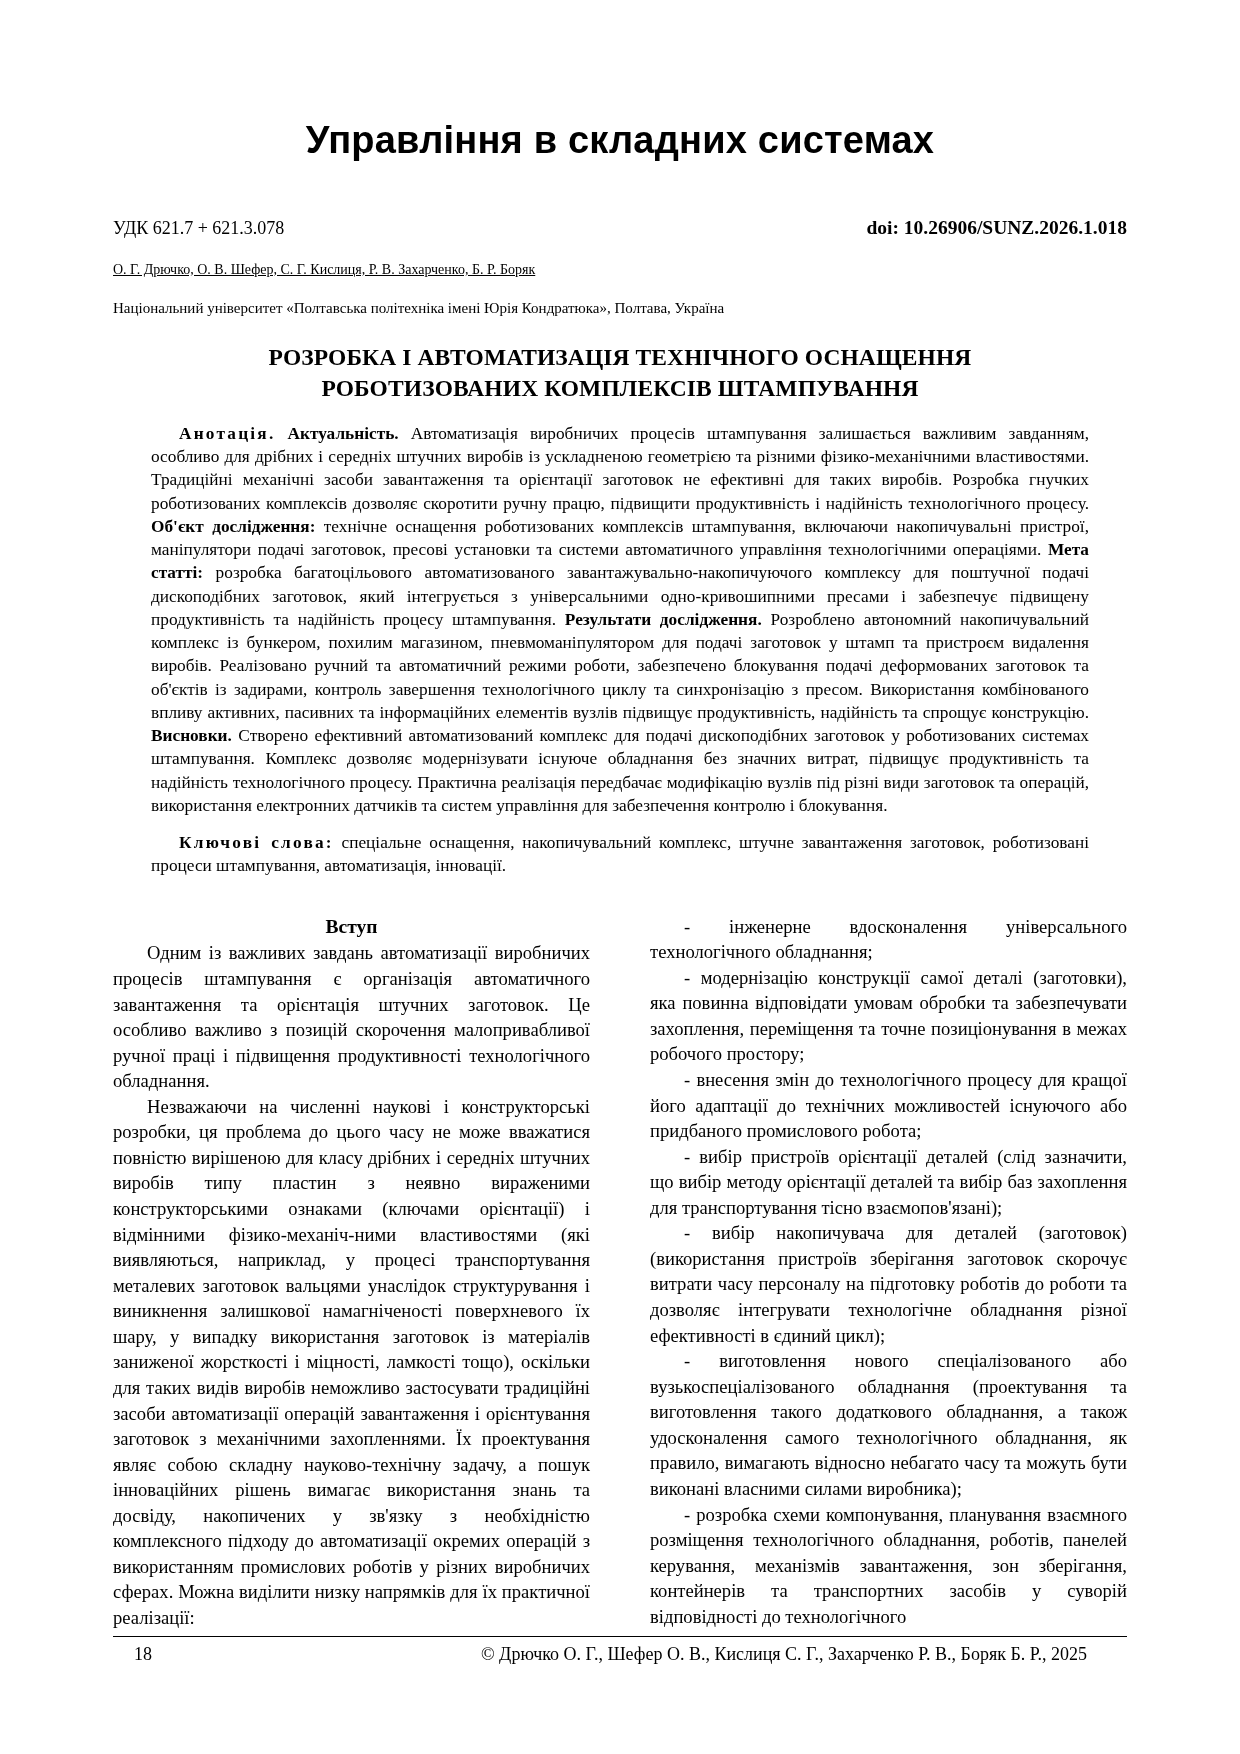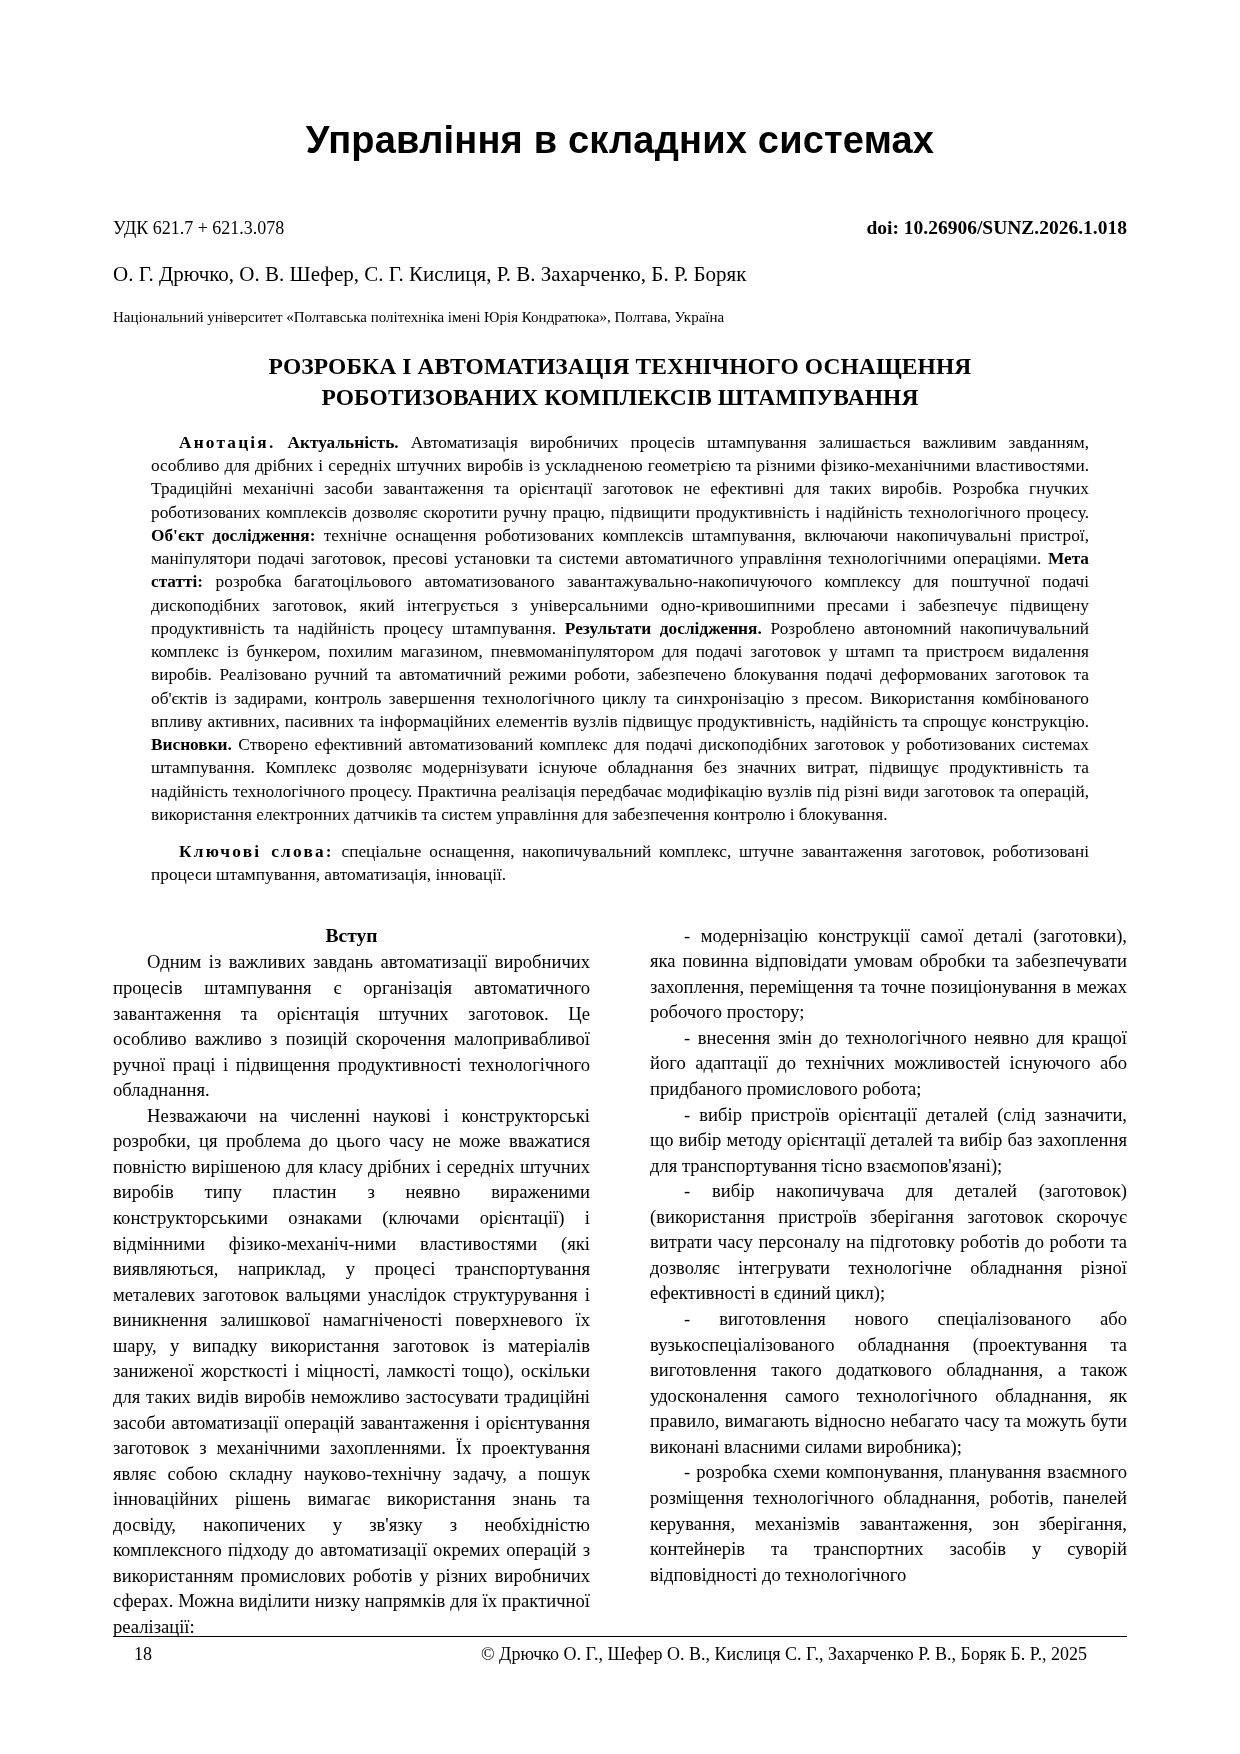--- a/index.html
+++ b/index.html
@@ -51,21 +51,22 @@
   .udc {
     font-size: 18px;
   }
   .doi {
     font-weight: bold;
     font-size: 19.5px;
   }
 
   .authors {
     margin-top: 23px;
-    font-size: 21px;
+    font-size: 14px;
+    text-decoration: underline;
   }
   .affiliation {
     margin-top: 22px;
     font-size: 15px;
   }
 
   
   .article-title {
     margin-top: 25px;
     text-align: center;
@@ -192,22 +193,23 @@
       <p><span class="lbl-spaced">Ключові слова:</span><span> спеціальне оснащення, накопичувальний комплекс, штучне завантаження заготовок, роботизовані процеси  штампування, автоматизація, інновації.</span></p>
     </div>
 
     <div class="columns">
       <div class="col">
         <p class="section-head">Вступ</p>
         <p>Одним із важливих завдань автоматизації виробничих процесів штампування є організація автоматичного завантаження та орієнтація штучних заготовок. Це особливо важливо з позицій скорочення малопривабливої ручної праці і підвищення продуктивності технологічного обладнання.</p>
         <p>Незважаючи на численні наукові і конструкторські розробки, ця проблема до цього часу не може вважатися повністю вирішеною для класу дрібних і середніх штучних виробів типу пластин з неявно вираженими конструкторськими ознаками (ключами орієнтації) і відмінними фізико-механіч-ними властивостями (які виявляються, наприклад, у процесі транспортування металевих заготовок вальцями унаслідок структурування і виникнення залишкової намагніченості поверхневого їх шару, у випадку використання заготовок із матеріалів заниженої жорсткості і міцності, ламкості тощо), оскільки для таких видів виробів неможливо застосувати традиційні засоби автоматизації операцій завантаження і орієнтування заготовок з механічними захопленнями. Їх проектування являє собою складну науково-технічну задачу, а пошук інноваційних рішень вимагає використання знань та досвіду, накопичених у зв'язку з необхідністю комплексного підходу до автоматизації окремих операцій з використанням промислових роботів у різних виробничих сферах. Можна виділити низку напрямків для їх практичної реалізації:</p>
       </div>
       <div class="col">
+        <p class="bullet">- інженерне вдосконалення універсального технологічного обладнання;</p>
         <p class="bullet">- модернізацію конструкції самої деталі (заготовки), яка повинна відповідати умовам обробки та забезпечувати захоплення, переміщення та точне позиціонування в межах робочого простору;</p>
-        <p class="bullet">- внесення змін до технологічного неявно для кращої його адаптації до технічних можливостей існуючого або придбаного промислового робота;</p>
+        <p class="bullet">- внесення змін до технологічного процесу для кращої його адаптації до технічних можливостей існуючого або придбаного промислового робота;</p>
         <p class="bullet">- вибір пристроїв орієнтації деталей (слід зазначити, що вибір методу орієнтації деталей та вибір баз захоплення для транспортування тісно взаємопов'язані);</p>
         <p class="bullet">- вибір накопичувача для деталей (заготовок) (використання пристроїв зберігання заготовок скорочує витрати часу персоналу на підготовку роботів до роботи та дозволяє інтегрувати технологічне обладнання різної ефективності в єдиний цикл);</p>
         <p class="bullet">- виготовлення нового спеціалізованого або вузькоспеціалізованого обладнання (проектування та виготовлення такого додаткового обладнання, а також удосконалення самого технологічного обладнання, як правило, вимагають відносно небагато часу та можуть бути виконані власними силами виробника);</p>
         <p class="bullet">- розробка схеми компонування, планування взаємного розміщення технологічного обладнання, роботів, панелей керування, механізмів завантаження, зон зберігання, контейнерів та транспортних засобів у суворій відповідності до технологічного</p>
       </div>
     </div>
 
   </div>
 
   <div class="footer-rule"></div>

